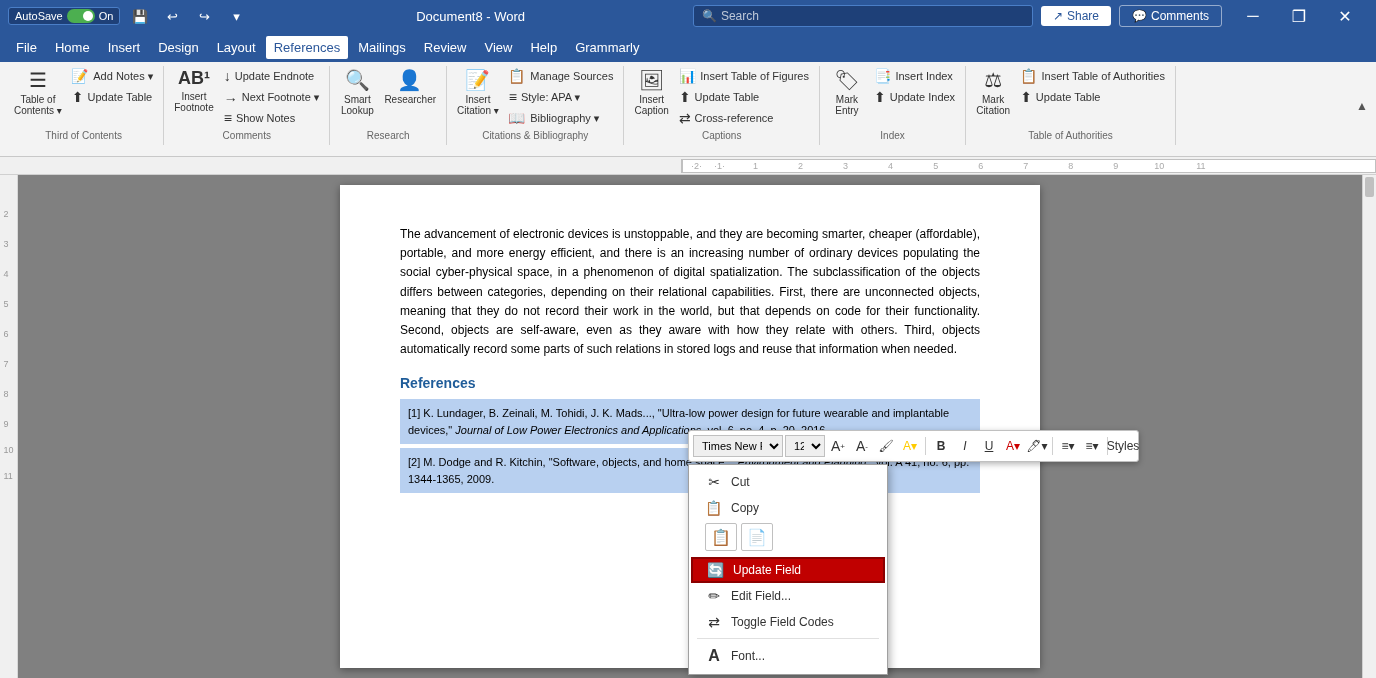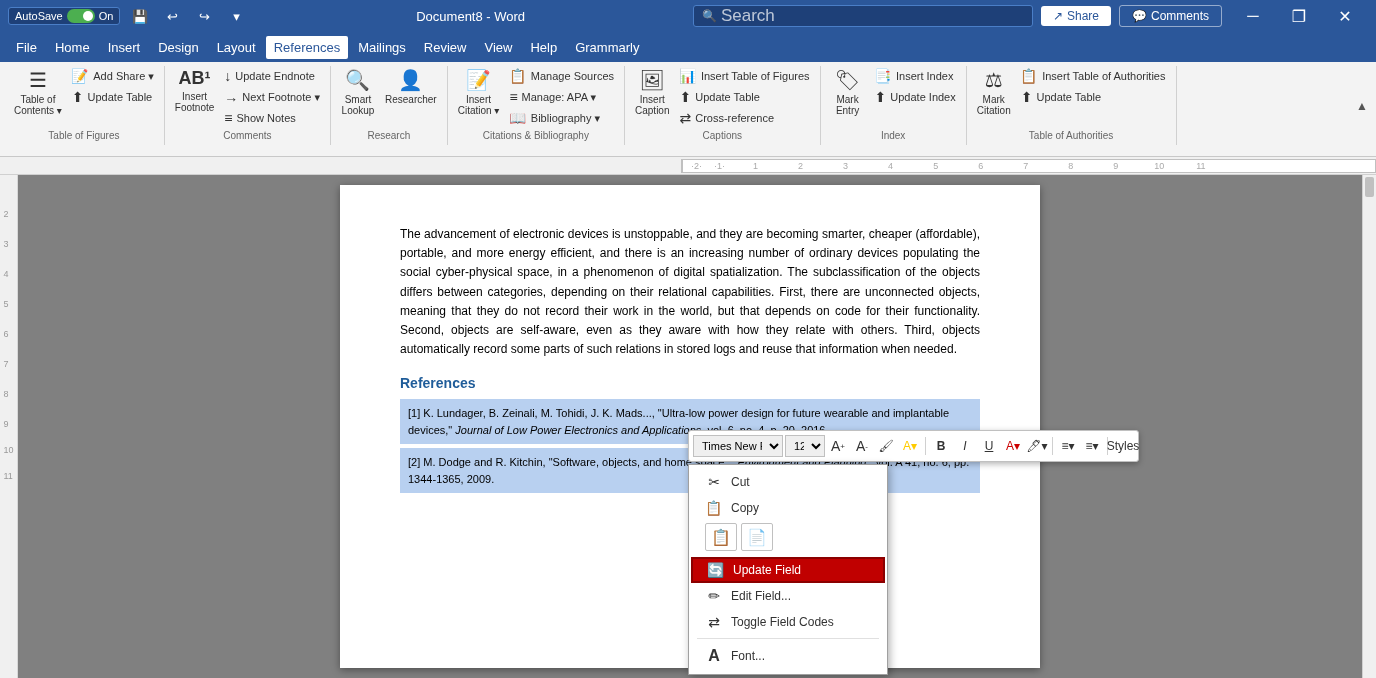--- a/index.html
+++ b/index.html
@@ -40,21 +40,21 @@
     .search-box {
       background: #1e4078;
       border: 1px solid #4a7ec7;
       border-radius: 3px;
       display: flex; align-items: center;
       padding: 2px 8px;
       width: 340px; height: 22px;
     }
     .search-box input {
       background: transparent; border: none; outline: none; color: #fde047;
-      font-size: 17px; width: 100%;
+      font-size: 12px; width: 100%;
     }
     .search-box input::placeholder { color: rgba(255,255,255,0.7); }
     .win-controls { display: flex; align-items: center; }
     .win-btn {
       width: 46px; height: 32px; display: flex; align-items: center; justify-content: center;
       background: transparent; border: none; color: white; cursor: pointer; font-size: 16px;
     }
 
     
     .menu-bar {
@@ -320,29 +320,29 @@
 
     <div class="ribbon-group">
       <div class="ribbon-btns">
         <button class="ribbon-btn">
           <span class="icon">☰</span>
           <span style="font-size:10px;text-align:center;">Table of<br>Contents ▾</span>
         </button>
         <div class="ribbon-col">
           <button class="ribbon-btn-small">
             <span class="icon">📝</span>
-            <span>Add Share ▾</span>
+            <span>Add Notes ▾</span>
           </button>
           <button class="ribbon-btn-small">
             <span class="icon">⬆</span>
             <span>Update Table</span>
           </button>
         </div>
       </div>
-      <div class="ribbon-group-label">Table of Figures</div>
+      <div class="ribbon-group-label">Third of Contents</div>
     </div>
 
     <div class="ribbon-group">
       <div class="ribbon-btns">
         <button class="ribbon-btn">
           <span class="icon" style="font-size:18px;font-weight:bold;">AB¹</span>
           <span style="font-size:10px;text-align:center;">Insert<br>Footnote</span>
         </button>
         <div class="ribbon-col">
           <button class="ribbon-btn-small">
@@ -382,21 +382,21 @@
           <span class="icon">📝</span>
           <span style="font-size:10px;text-align:center;">Insert<br>Citation ▾</span>
         </button>
         <div class="ribbon-col">
           <button class="ribbon-btn-small">
             <span class="icon">📋</span>
             <span>Manage Sources</span>
           </button>
           <button class="ribbon-btn-small">
             <span class="icon">≡</span>
-            <span>Manage: APA ▾</span>
+            <span>Style: APA ▾</span>
           </button>
           <button class="ribbon-btn-small">
             <span class="icon">📖</span>
             <span>Bibliography ▾</span>
           </button>
         </div>
       </div>
       <div class="ribbon-group-label">Citations &amp; Bibliography</div>
     </div>
 

